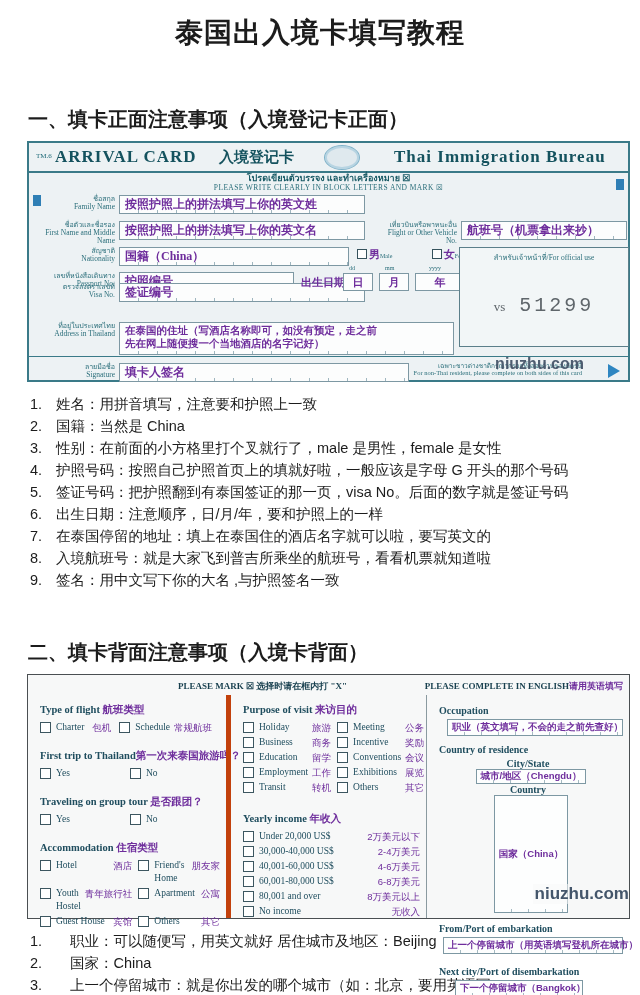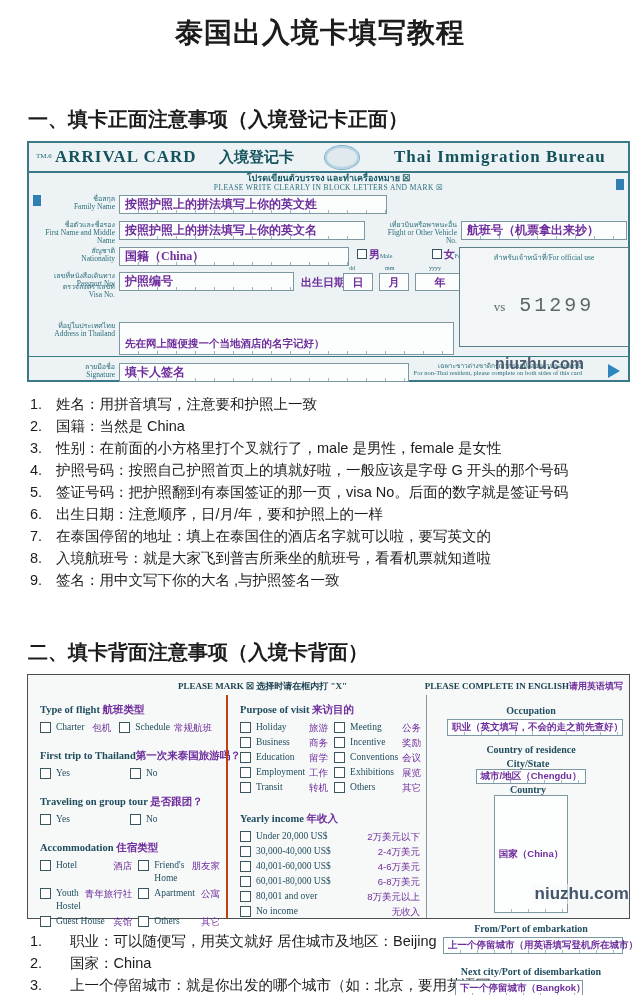--- a/index.html
+++ b/index.html
@@ -70,22 +70,22 @@
 
   
   .back{height:245px;background:#f7f8f8;border:1.5px solid #4a4f52;font-family:"Liberation Serif",serif;color:#1f4d5e;}
   .bc-header{position:absolute;left:0;right:0;top:0;height:20px;font-size:9px;font-weight:700;}
   .bc-header .hl{position:absolute;left:150px;top:5px;color:#173f4e;}
   .bc-header .hl .zh, .bc-header .hr .zh{color:#6e2d9c;}
   .bc-header .hr{position:absolute;right:6px;top:5px;color:#173f4e;}
   .bc-cols{position:absolute;left:0;right:0;top:20px;bottom:0;display:flex;}
   .bcol{box-sizing:border-box;padding:8px 6px 0 12px;}
   .bcol.c1{width:198px;}
-  .bcol.c2{width:200px;border-left:2px solid #c2410c;}
-  .bcol.c3{width:205px;border-left:1px solid #8a9aa0;position:relative;padding-right:8px;text-align:center;}
+  .bcol.c2{width:200px;border-left:5px solid #c2410c;}
+  .bcol.c3{width:205px;border-left:1px solid #8a9aa0;position:relative;padding-right:8px;}
 
   .gt{font-size:10.5px;font-weight:700;color:#1f4d5e;margin-bottom:4px;white-space:nowrap;}
   .gt .gtzh{color:#6e2d9c;font-family:"Liberation Sans",sans-serif;}
   .grp{margin-bottom:13px;}
   .cb{display:inline-block;width:9px;height:9px;border:1px solid #3c5660;background:#fff;flex:none;margin-right:5px;margin-top:1px;}
   .opt{display:flex;align-items:flex-start;font-size:9.5px;line-height:13px;margin-bottom:2px;}
   .opt .oen{color:#1f4d5e;}
   .opt .ozh{color:#6e2d9c;font-family:"Liberation Sans",sans-serif;margin-left:auto;padding-left:4px;white-space:nowrap;}
   .optrow{display:flex;justify-content:center;}
   .optrow .opt{flex:1;margin-right:8px;}
@@ -124,21 +124,21 @@
       <div class="en">PLEASE WRITE CLEARLY IN BLOCK LETTERS AND MARK ☒</div>
     </div>
     <span class="regmark left"></span>
     <span class="regmark right"></span>
 
     <div class="ffield" style="top:52px">
       <div class="flbl">
           <div class="th">ชื่อสกุล</div>
           <div class="en">Family Name</div>
         </div>
-      <div class="fbox" style="width:268px">
+      <div class="fbox" style="width:246px">
           <span class="pv">按照护照上的拼法填写上你的英文姓</span>
         </div>
     </div>
 
     <div class="ffield" style="top:78px">
       <div class="flbl">
           <div class="th">ชื่อตัวและชื่อรอง</div>
           <div class="en">First Name and Middle Name</div>
         </div>
       <div class="fbox" style="width:246px">
@@ -164,29 +164,32 @@
       <div class="fbox" style="width:175px">
           <span class="pv">护照编号</span>
         </div>
     </div>
 
     <div class="ffield" style="top:140px">
       <div class="flbl">
           <div class="th">ตรวจลงตราเลขที่</div>
           <div class="en">Visa No.</div>
         </div>
+      <div class="fbox" style="width:246px">
+          <span class="pv">签证编号</span>
+        </div>
     </div>
 
     <div class="ffield" style="top:179px">
       <div class="flbl">
           <div class="th">ที่อยู่ในประเทศไทย</div>
           <div class="en">Address in Thailand</div>
         </div>
       <div class="fbox tall" style="width:335px">
-        <span class="pv small"><br><span>先在网上随便搜一个当地酒店的名字记好）</span></span>
+        <span class="pv small"><span>在泰国的住址（写酒店名称即可，如没有预定，走之前</span><br><span>先在网上随便搜一个当地酒店的名字记好）</span></span>
       </div>
     </div>
 
     <div class="ffield" style="top:78px;left:358px">
       <div class="flbl" style="width:70px">
           <div class="th">เที่ยวบินหรือพาหนะอื่น</div>
           <div class="en">Flight or Other Vehicle No.</div>
         </div>
       <div class="fbox" style="width:166px">
           <span class="pv">航班号（机票拿出来抄）</span>

